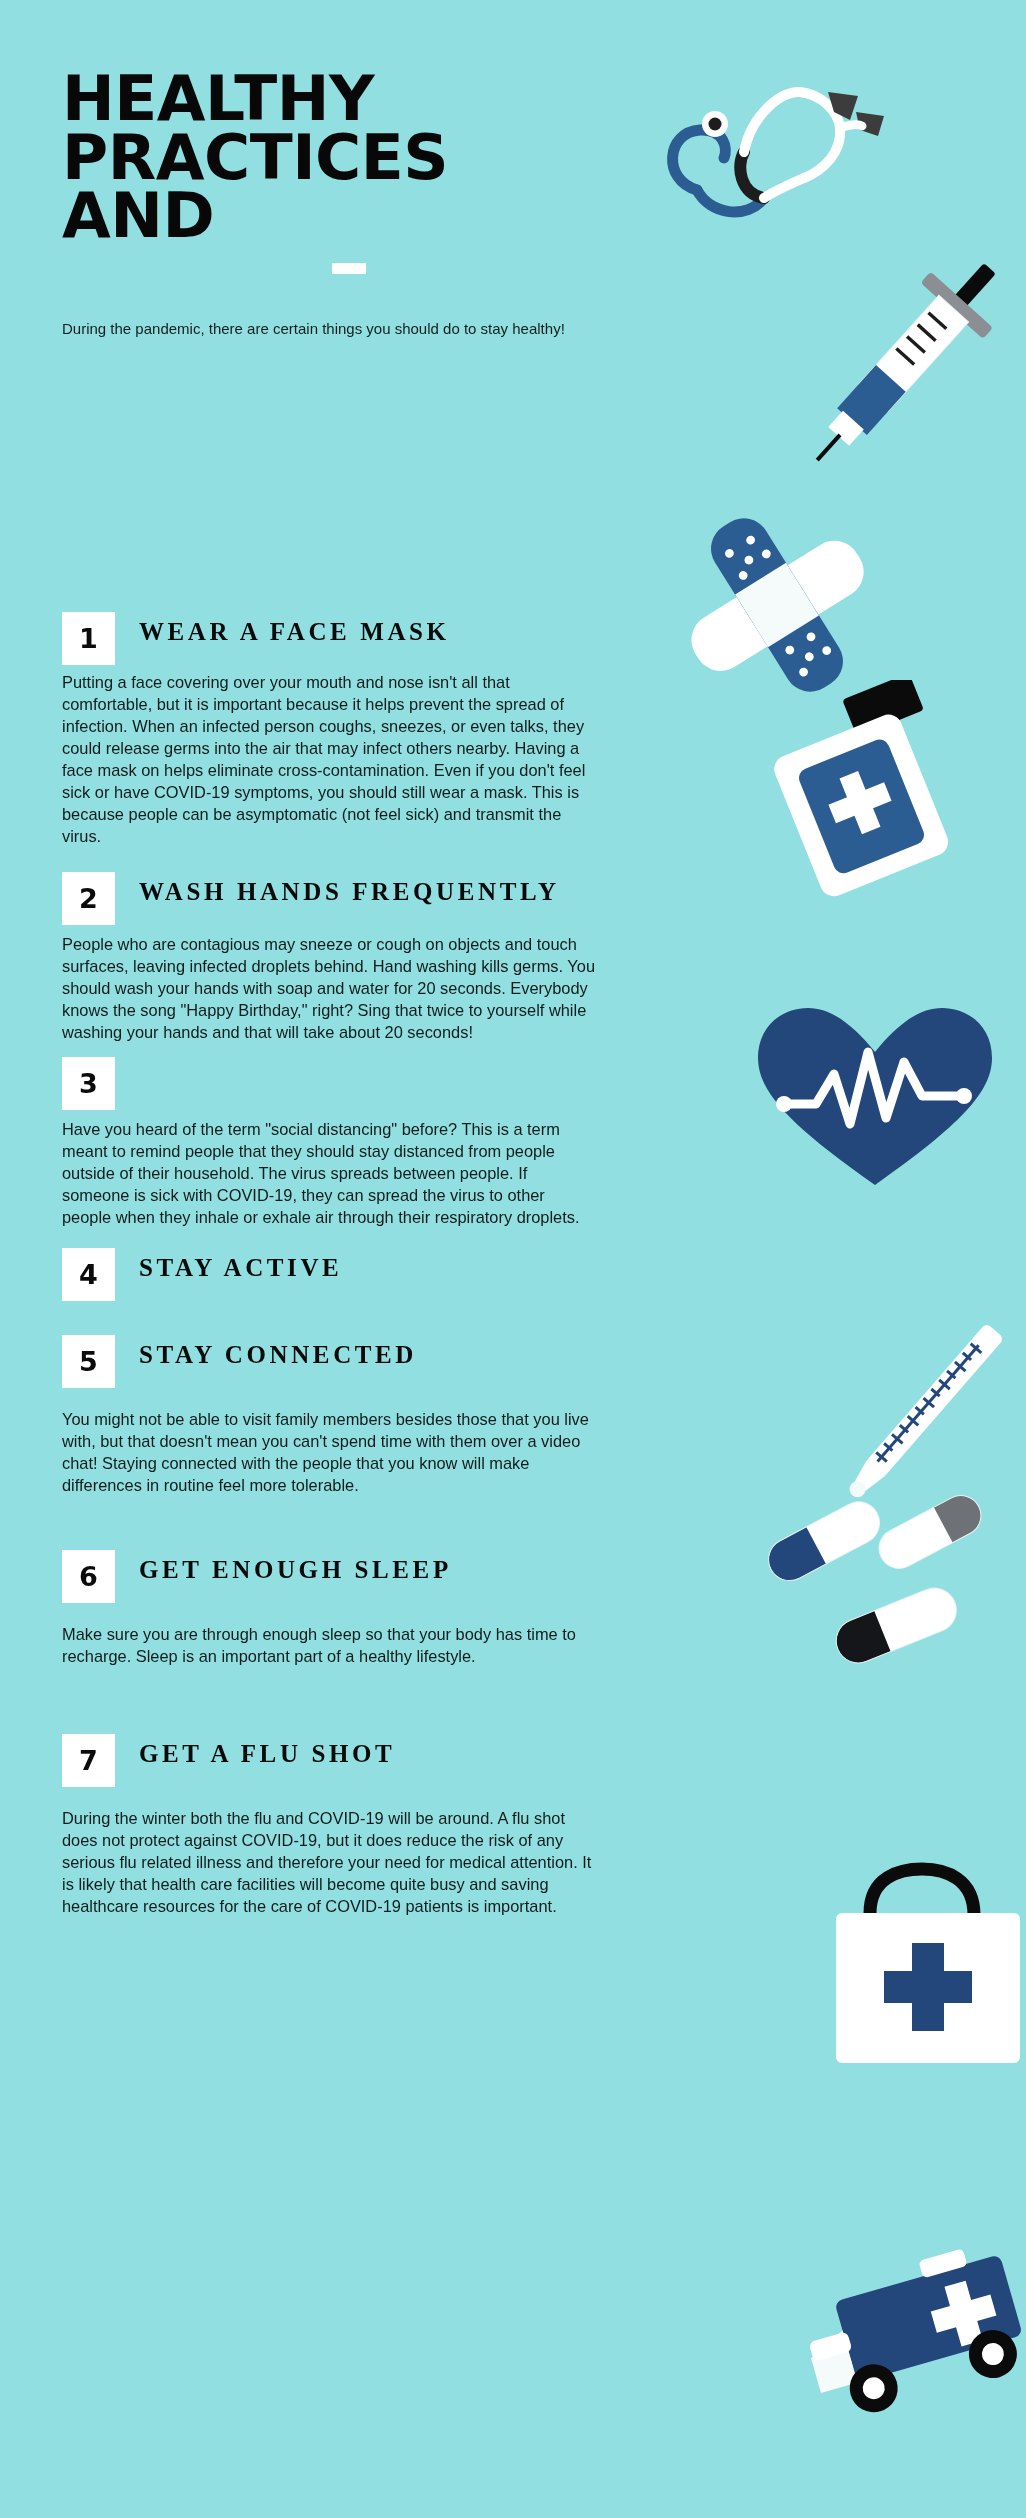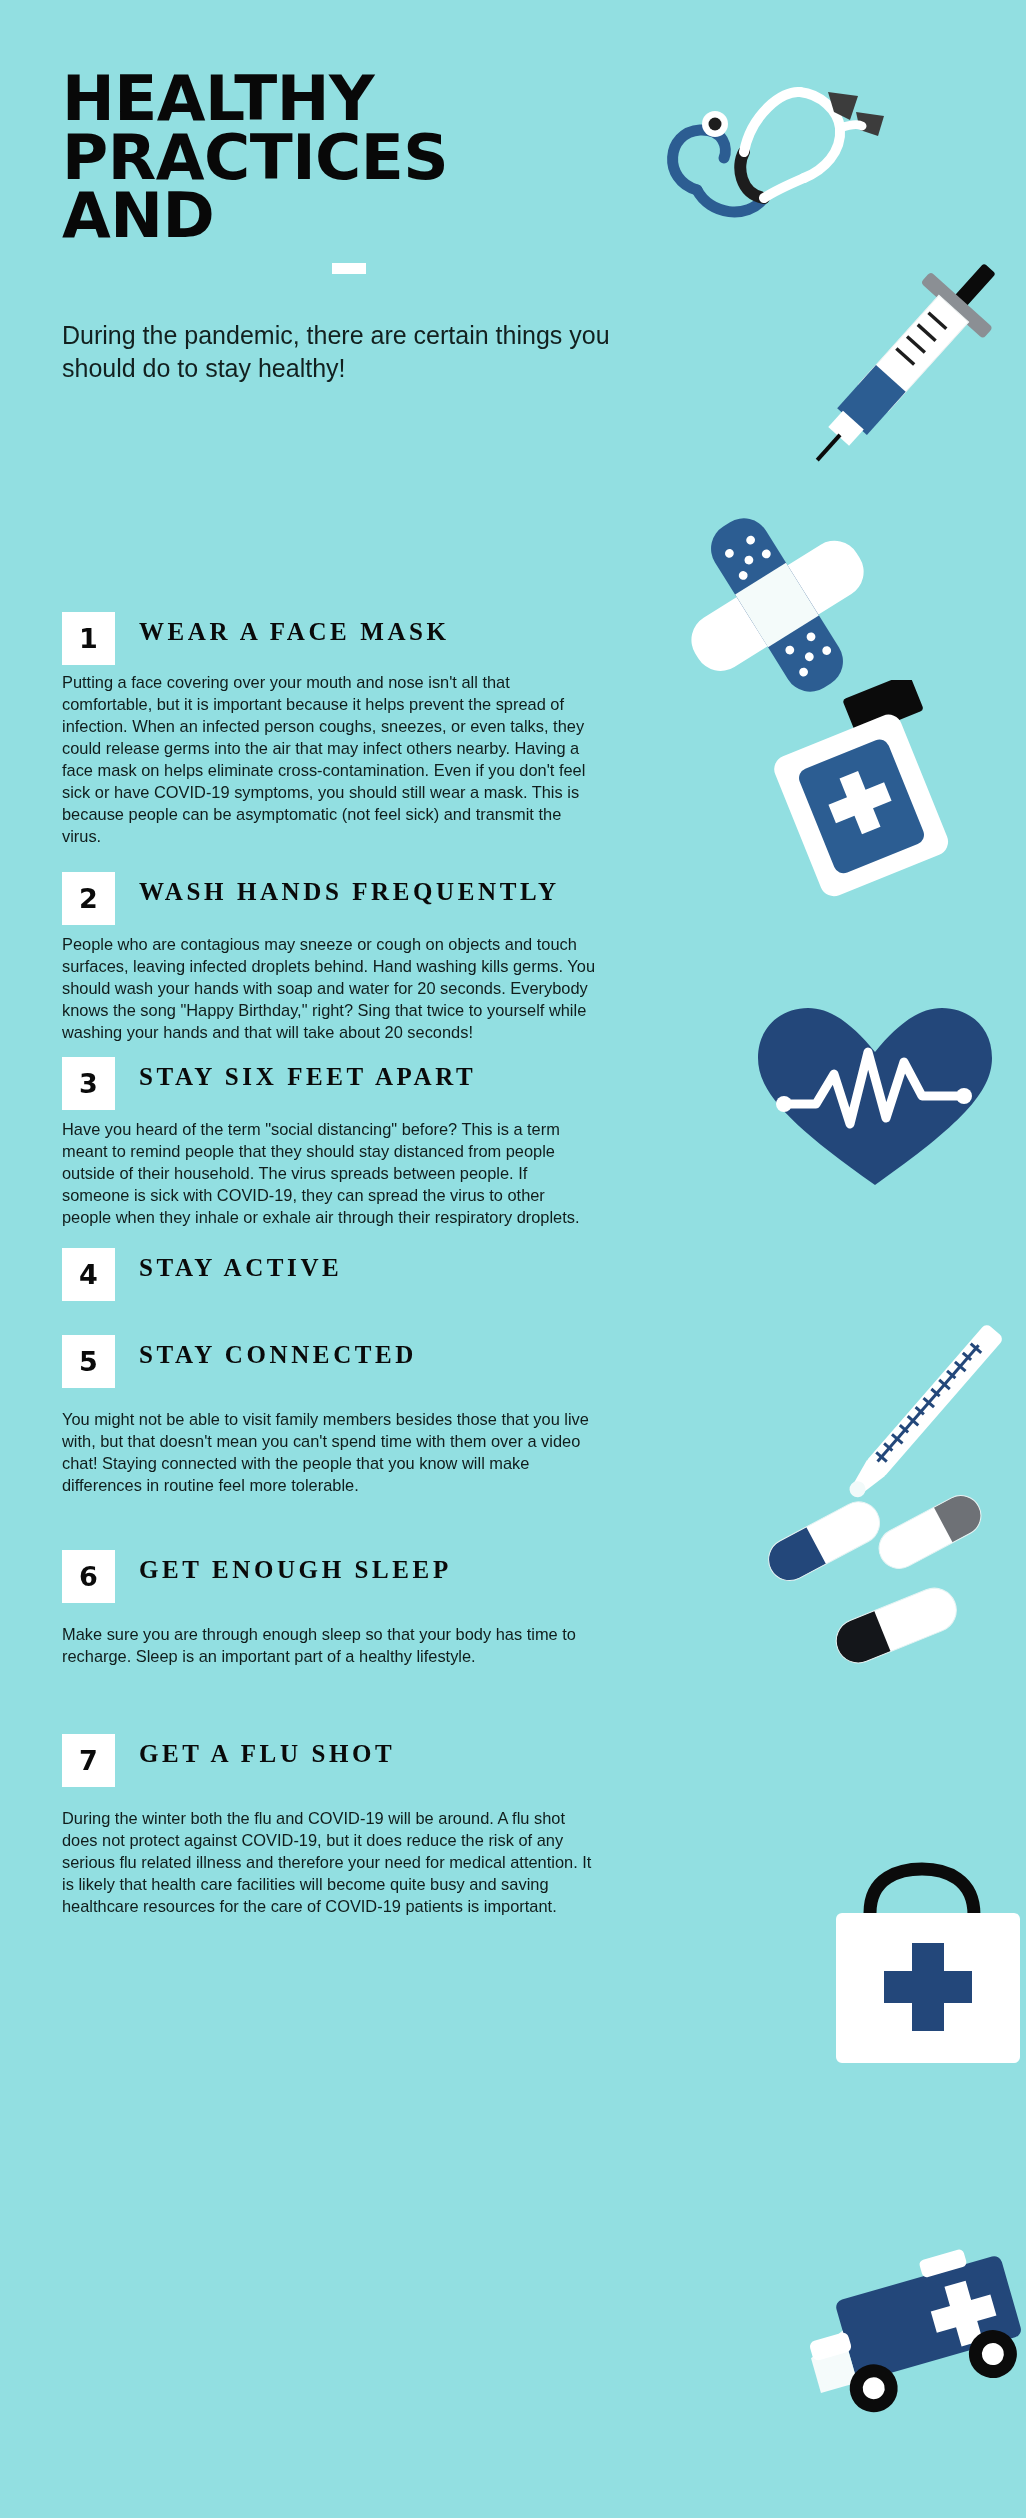--- a/index.html
+++ b/index.html
@@ -27,21 +27,21 @@
     letter-spacing:-0.5px;
     color:#080808;
     text-transform:uppercase;
   }
   #title-divider {
     width:34px; height:11px; background:#ffffff;
     margin:17px 0 0 270px;
   }
   #subtitle {
     margin-top:45px;
-    font-size:25px;
+    font-size:15px;
     line-height:1.33;
     color:#12201f;
     max-width:570px;
   }
 
   
   #sections { position:absolute; left:62px; top:612px; width:640px; z-index:5; }
   .section { position:relative; margin-bottom:6px; }
   .sec-head { display:flex; align-items:flex-start; }
   .badge {
@@ -253,21 +253,20 @@
       <div class="sec-head">
         <div class="badge">2</div>
         <div class="sec-title">WASH HANDS FREQUENTLY</div>
       </div>
       <div class="sec-body">People who are contagious may sneeze or cough on objects and touch surfaces, leaving infected droplets behind. Hand washing kills germs. You should wash your hands with soap and water for 20 seconds. Everybody knows the song "Happy Birthday," right? Sing that twice to yourself while washing your hands and that will take about 20 seconds!</div>
     </div>
 
     <div class="section s3">
       <div class="sec-head">
         <div class="badge">3</div>
-        <div class="sec-title">STAY SIX FEET APART</div>
       </div>
       <div class="sec-body">Have you heard of the term "social distancing" before? This is a term meant to remind people that they should stay distanced from people outside of their household. The virus spreads between people. If someone is sick with COVID-19, they can spread the virus to other people when they inhale or exhale air through their respiratory droplets.</div>
     </div>
 
     <div class="section s4">
       <div class="sec-head">
         <div class="badge">4</div>
         <div class="sec-title">STAY ACTIVE</div>
       </div>
     </div>

